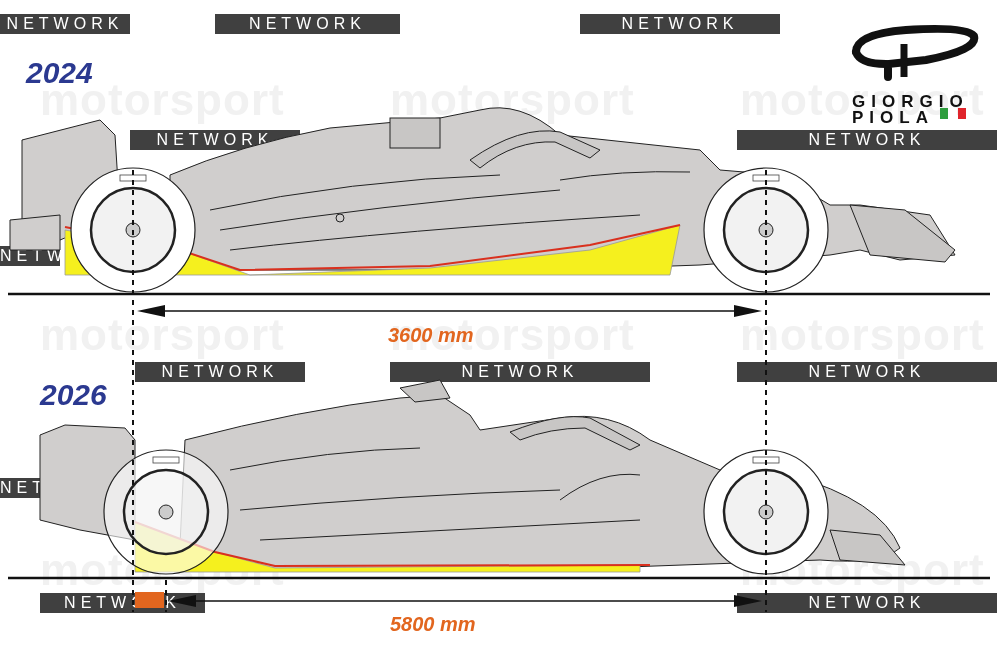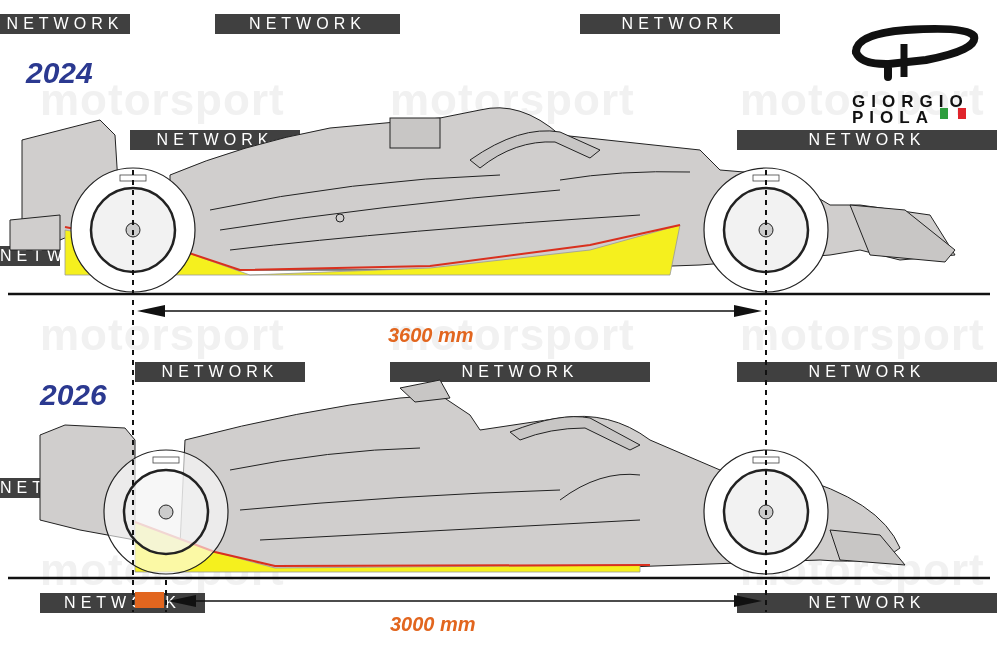--- a/index.html
+++ b/index.html
@@ -132,21 +132,21 @@
     <g>
       <line x1="180" y1="601" x2="750" y2="601" stroke="#111" stroke-width="1.5"></line>
       <polygon points="168,601 196,595 196,607" fill="#111"></polygon>
       <polygon points="762,601 734,595 734,607" fill="#111"></polygon>
     </g>
   </svg>
 
   <div class="year" style="left:26px;top:56px;">2024</div>
   <div class="year" style="left:40px;top:378px;">2026</div>
   <div class="dim" style="left:388px;top:316px;">3600 mm</div>
-  <div class="dim" style="left:390px;top:605px;">3000 mm</div>
+  <div class="dim" style="left:390px;top:605px;">5800 mm</div>
 
   <div class="logo">
     <svg width="150" height="60" viewBox="0 0 150 60">
       <path d="M10 30 Q10 12 60 8 Q120 4 128 14 Q132 28 80 38 L42 42 L42 55" fill="none" stroke="#111" stroke-width="8" stroke-linecap="round"></path>
       <path d="M58 22 L58 55" stroke="#111" stroke-width="7"></path>
       <path d="M10 30 Q14 42 40 42" fill="none" stroke="#111" stroke-width="8" stroke-linecap="round"></path>
     </svg>
     <div class="logo-text" style="top:60px;margin-top:10px;">GIORGIO</div>
     <div class="logo-text" style="top:86px;">PIOLA</div>
     <div class="flag" style="left:94px;top:86px;background:#2e9e3e;"></div>

